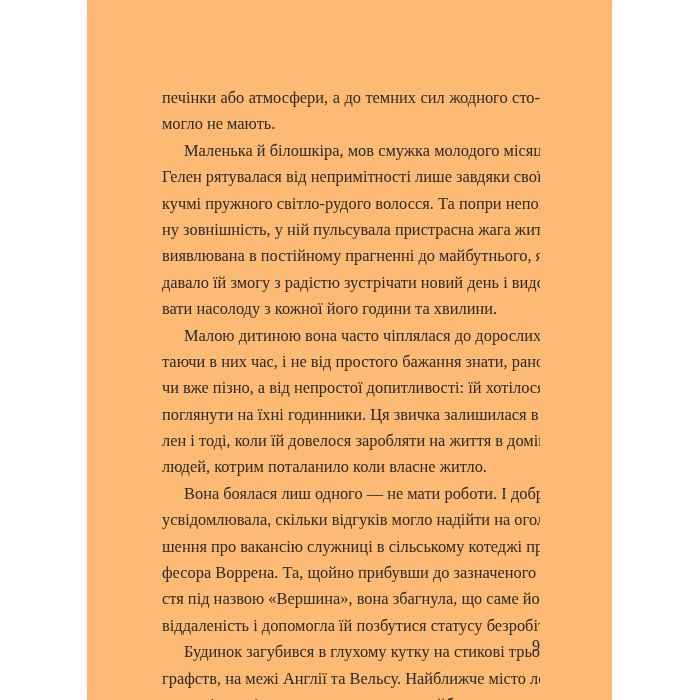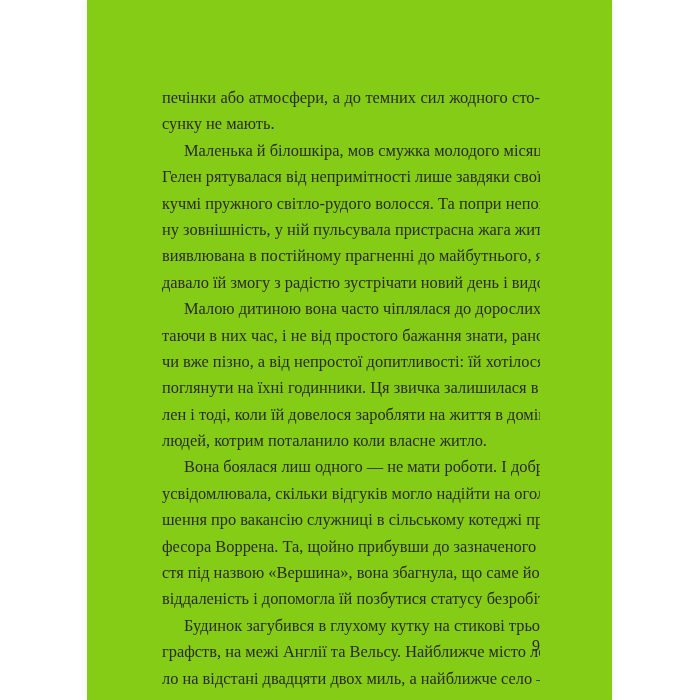--- a/index.html
+++ b/index.html
@@ -9,21 +9,21 @@
       height: 700px;
       background: #ffffff;
       overflow: hidden;
     }
     .page {
       position: absolute;
       left: 87px;
       top: 0;
       width: 525px;
       height: 700px;
-      background: #84cc16;
+      background: #fdba74;
       box-shadow: -3px 0 6px rgba(0,0,0,0.04), 3px 0 4px rgba(0,0,0,0.03);
     }
     .text-block {
       position: absolute;
       left: 75px;
       top: 85px;
       width: 378px;
       font-family: "Liberation Serif", "DejaVu Serif", serif;
       font-size: 16.4px;
       line-height: 26.4px;
@@ -54,28 +54,29 @@
       color: #2b2a28;
     }
   </style>
 </head>
 <body>
 
 <div class="page">
   <div class="text-block">
 
     <span class="line">печінки або атмосфери, а до темних сил жодного сто-</span>
-    <span class="line last">сунку не мають.</span>
+    <span class="line last">могло не мають.</span>
 
     <span class="line indent">Маленька й білошкіра, мов смужка молодого місяця,</span>
     <span class="line">Гелен рятувалася від непримітності лише завдяки своїй</span>
     <span class="line">кучмі пружного світло-рудого волосся. Та попри непоказ-</span>
     <span class="line">ну зовнішність, у ній пульсувала пристрасна жага життя,</span>
     <span class="line">виявлювана в постійному прагненні до майбутнього, яке</span>
     <span class="line">давало їй змогу з радістю зустрічати новий день і видобу-</span>
+    <span class="line last">вати насолоду з кожної його години та хвилини.</span>
 
     <span class="line indent">Малою дитиною вона часто чіплялася до дорослих, пи-</span>
     <span class="line">таючи в них час, і не від простого бажання знати, рано ще</span>
     <span class="line">чи вже пізно, а від непростої допитливості: їй хотілося</span>
     <span class="line">поглянути на їхні годинники. Ця звичка залишилася в Ге-</span>
     <span class="line">лен і тоді, коли їй довелося заробляти на життя в домівках</span>
     <span class="line last">людей, котрим поталанило коли власне житло.</span>
 
     <span class="line indent">Вона боялася лиш одного — не мати роботи. І добре</span>
     <span class="line">усвідомлювала, скільки відгуків могло надійти на оголо-</span>

